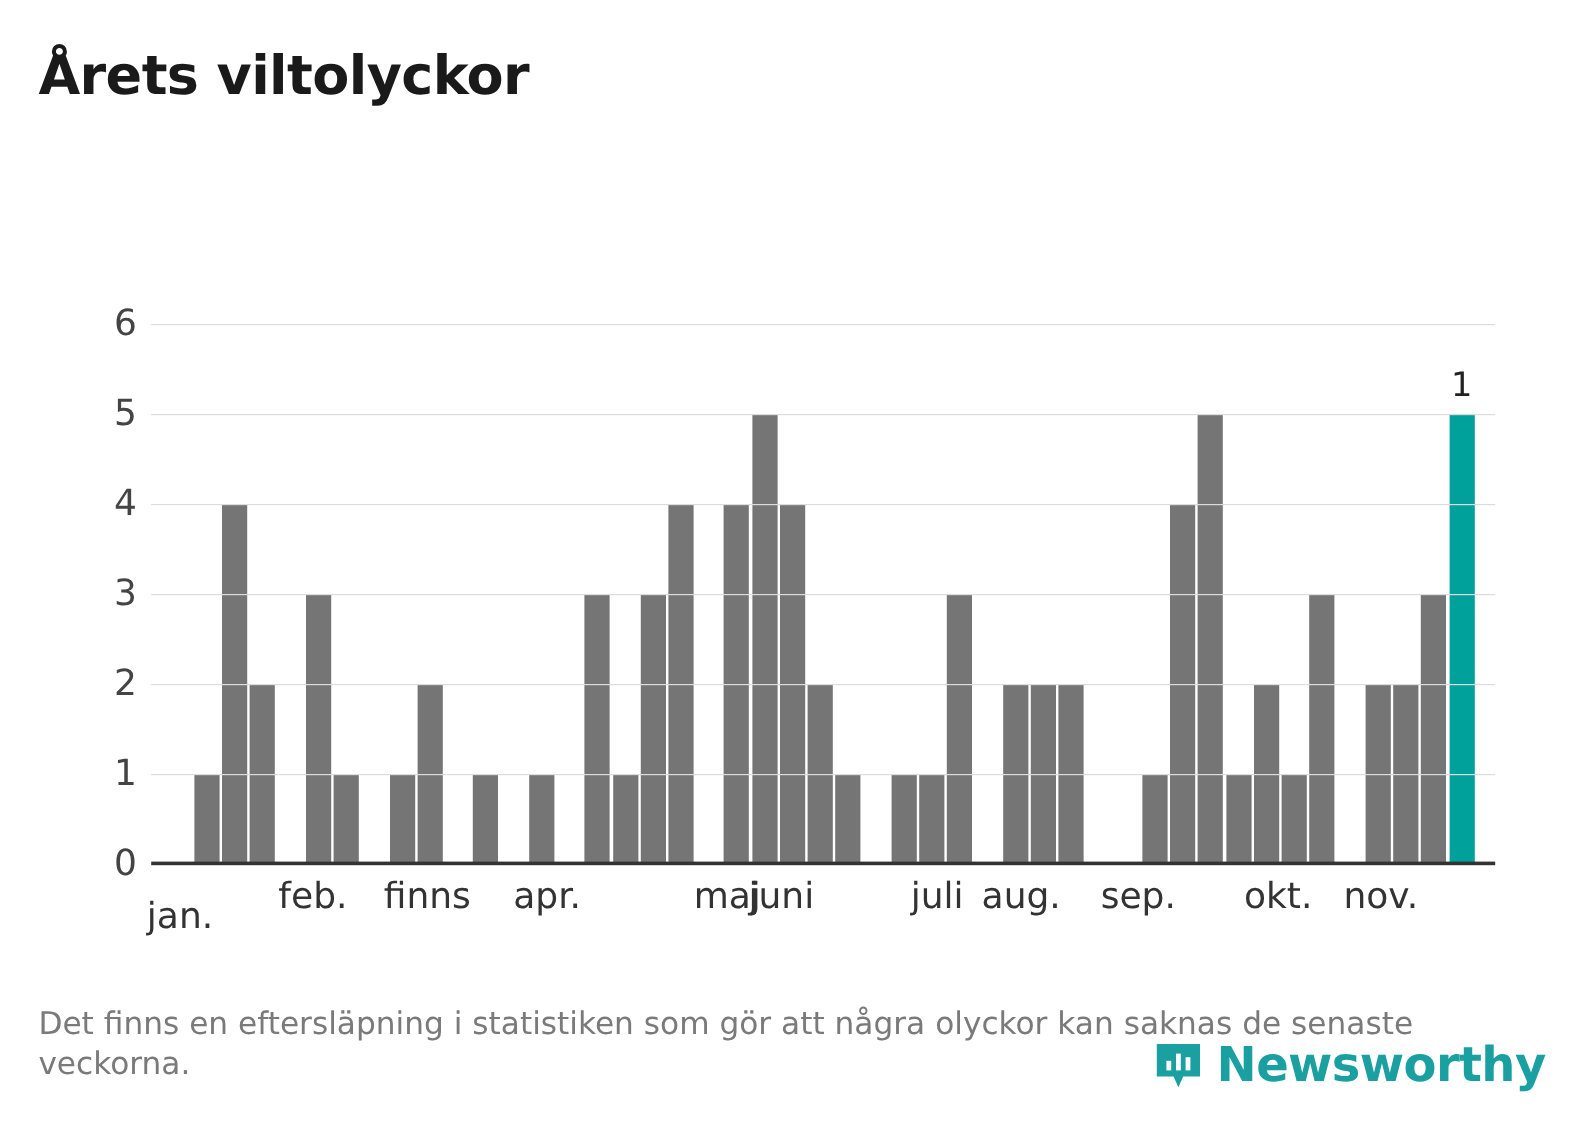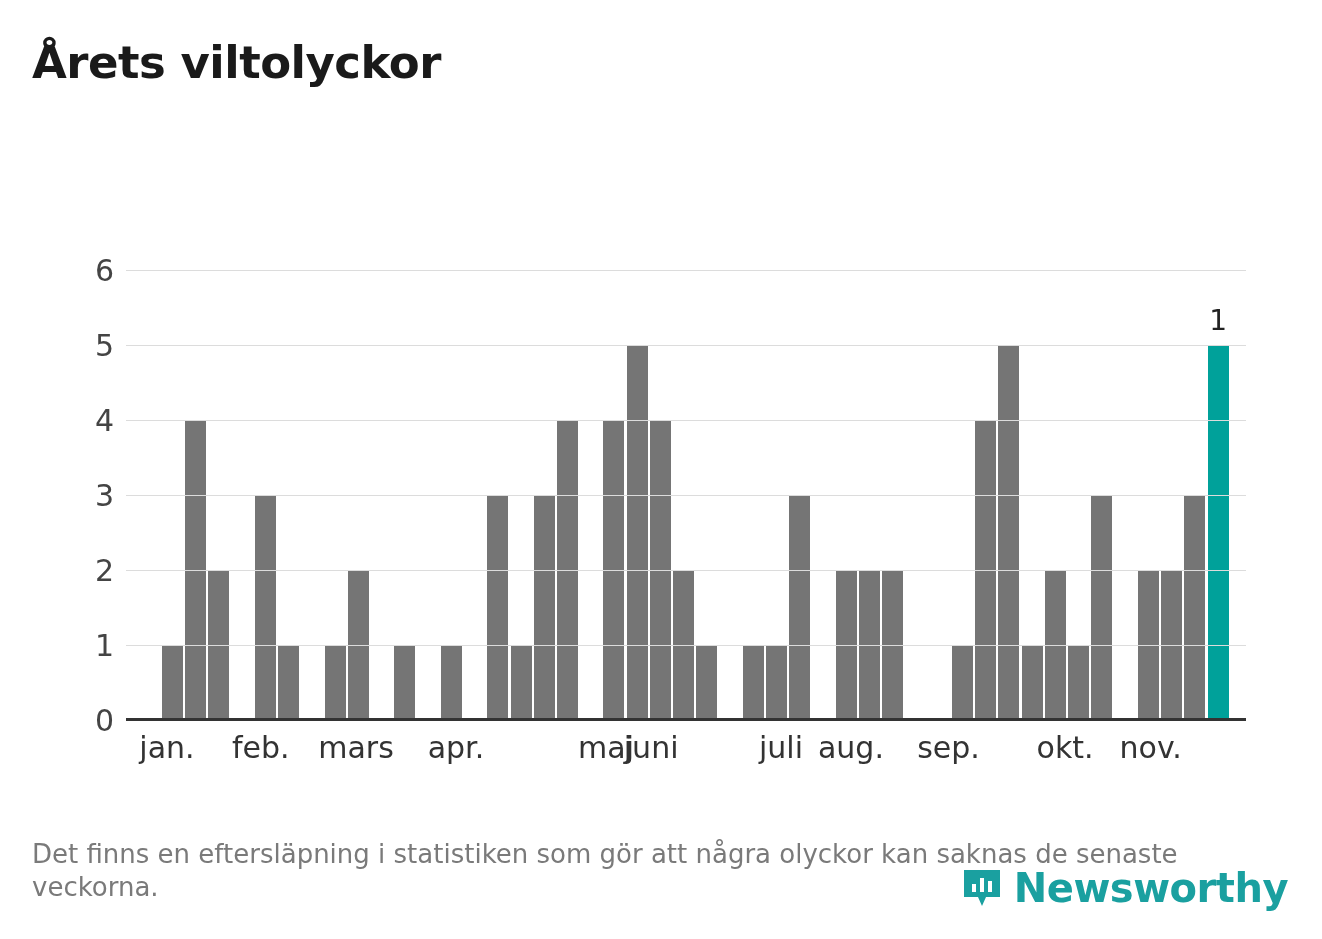--- a/index.html
+++ b/index.html
@@ -209,23 +209,23 @@
         </div>
       <div class="axisline"></div>
     <div class="gridline" style="top: 375px;"></div>
         <div class="gridline" style="top: 300px;"></div>
         <div class="gridline" style="top: 225px;"></div>
         <div class="gridline" style="top: 150px;"></div>
         <div class="gridline" style="top: 75px;"></div>
         <div class="gridline" style="top: 0px;"></div>
       </div>
     <div class="xlabels" id="xlabels">
-        <div class="xlabel" style="left: 41px;">jan.</div>
+        <div class="xlabel" style="left: 24px; margin-top: 16px;">jan.</div>
         <div class="xlabel" style="left: 134.772px;">feb.</div>
-        <div class="xlabel" style="left: 230.041px;">mars</div>
+        <div class="xlabel" style="left: 230.041px;">finns</div>
         <div class="xlabel" style="left: 329.959px;">apr.</div>
         <div class="xlabel" style="left: 438px; margin-left: 42px;">maj</div>
         <div class="xlabel" style="left: 525.145px;">juni</div>
         <div class="xlabel" style="left: 655px;">juli</div>
         <div class="xlabel" style="left: 724.979px;">aug.</div>
         <div class="xlabel" style="left: 822.573px;">sep.</div>
         <div class="xlabel" style="left: 927.137px; margin-left: 12px;">okt.</div>
         <div class="xlabel" style="left: 1024.73px;">nov.</div>
       </div>
   </div>

